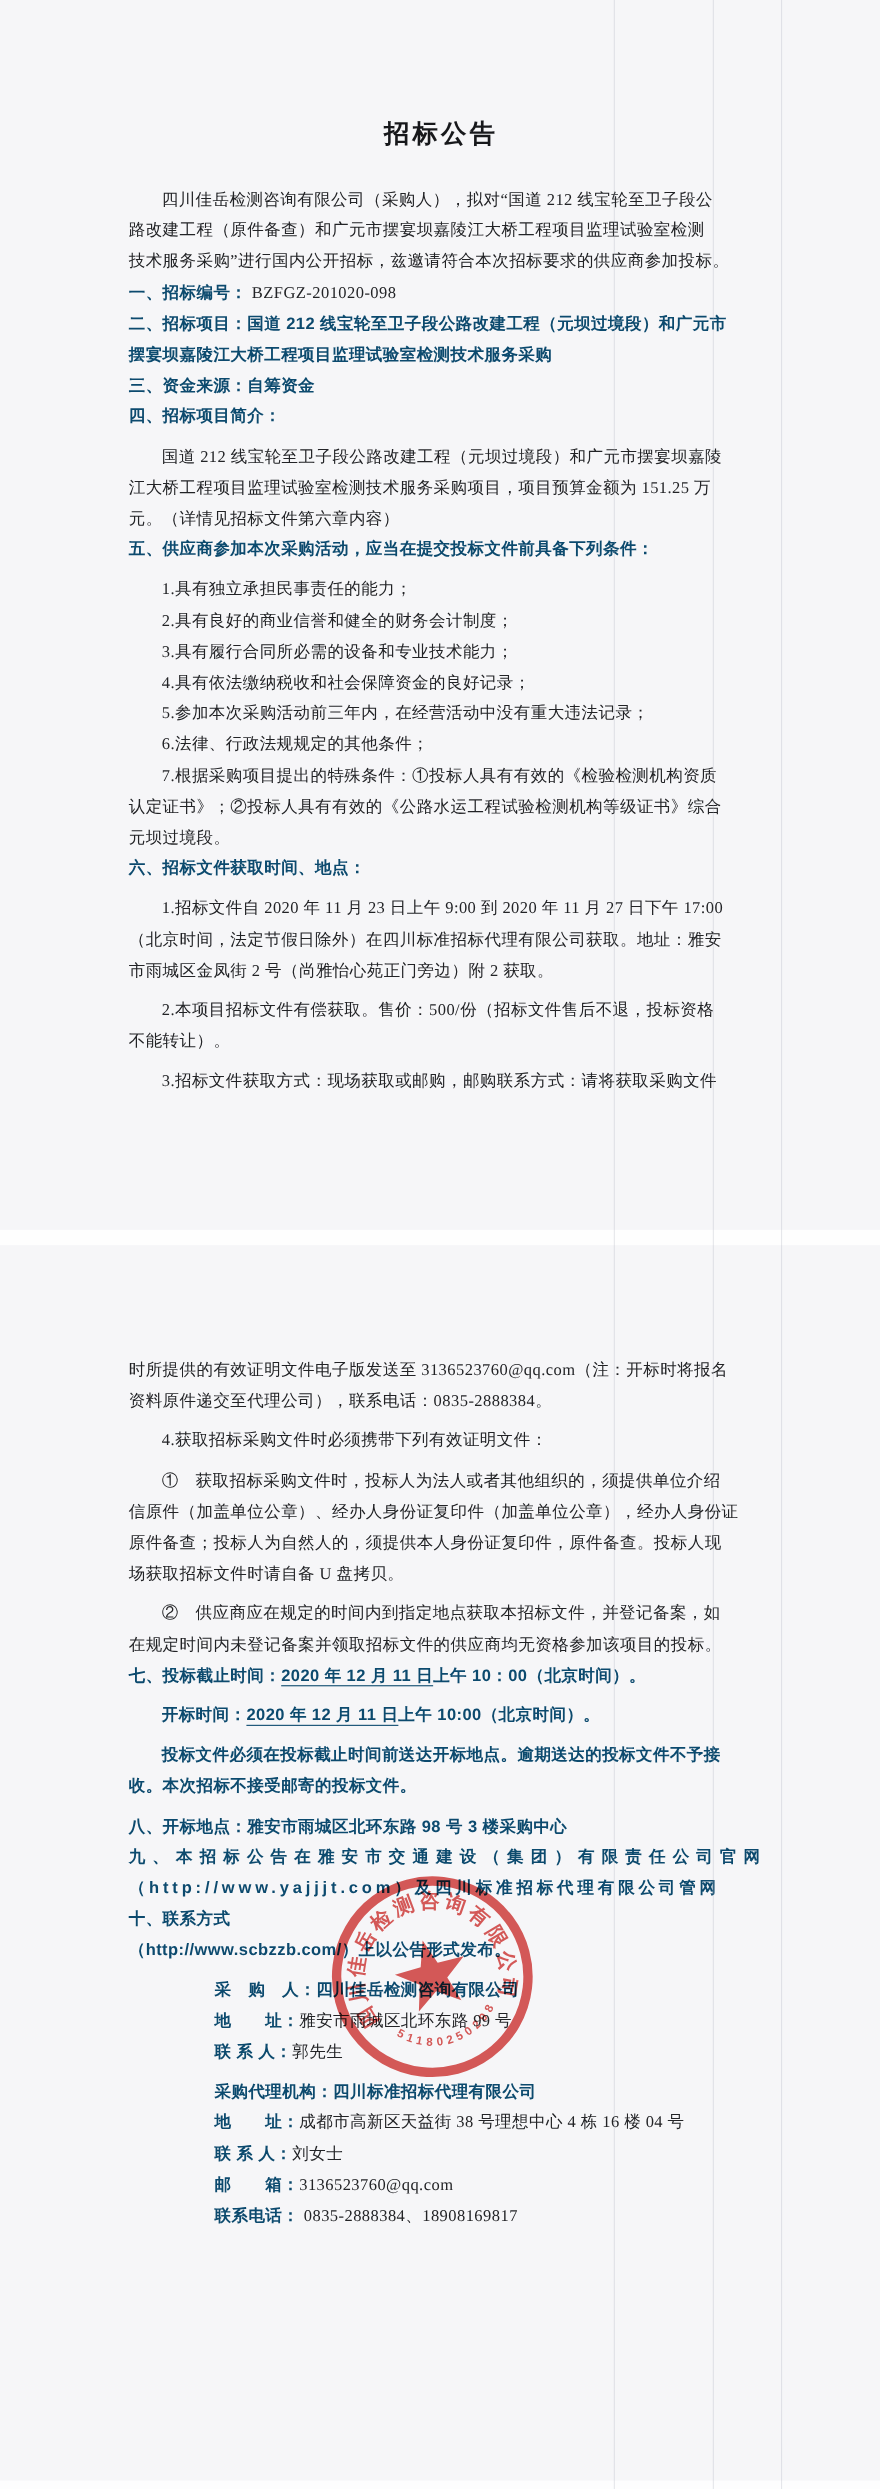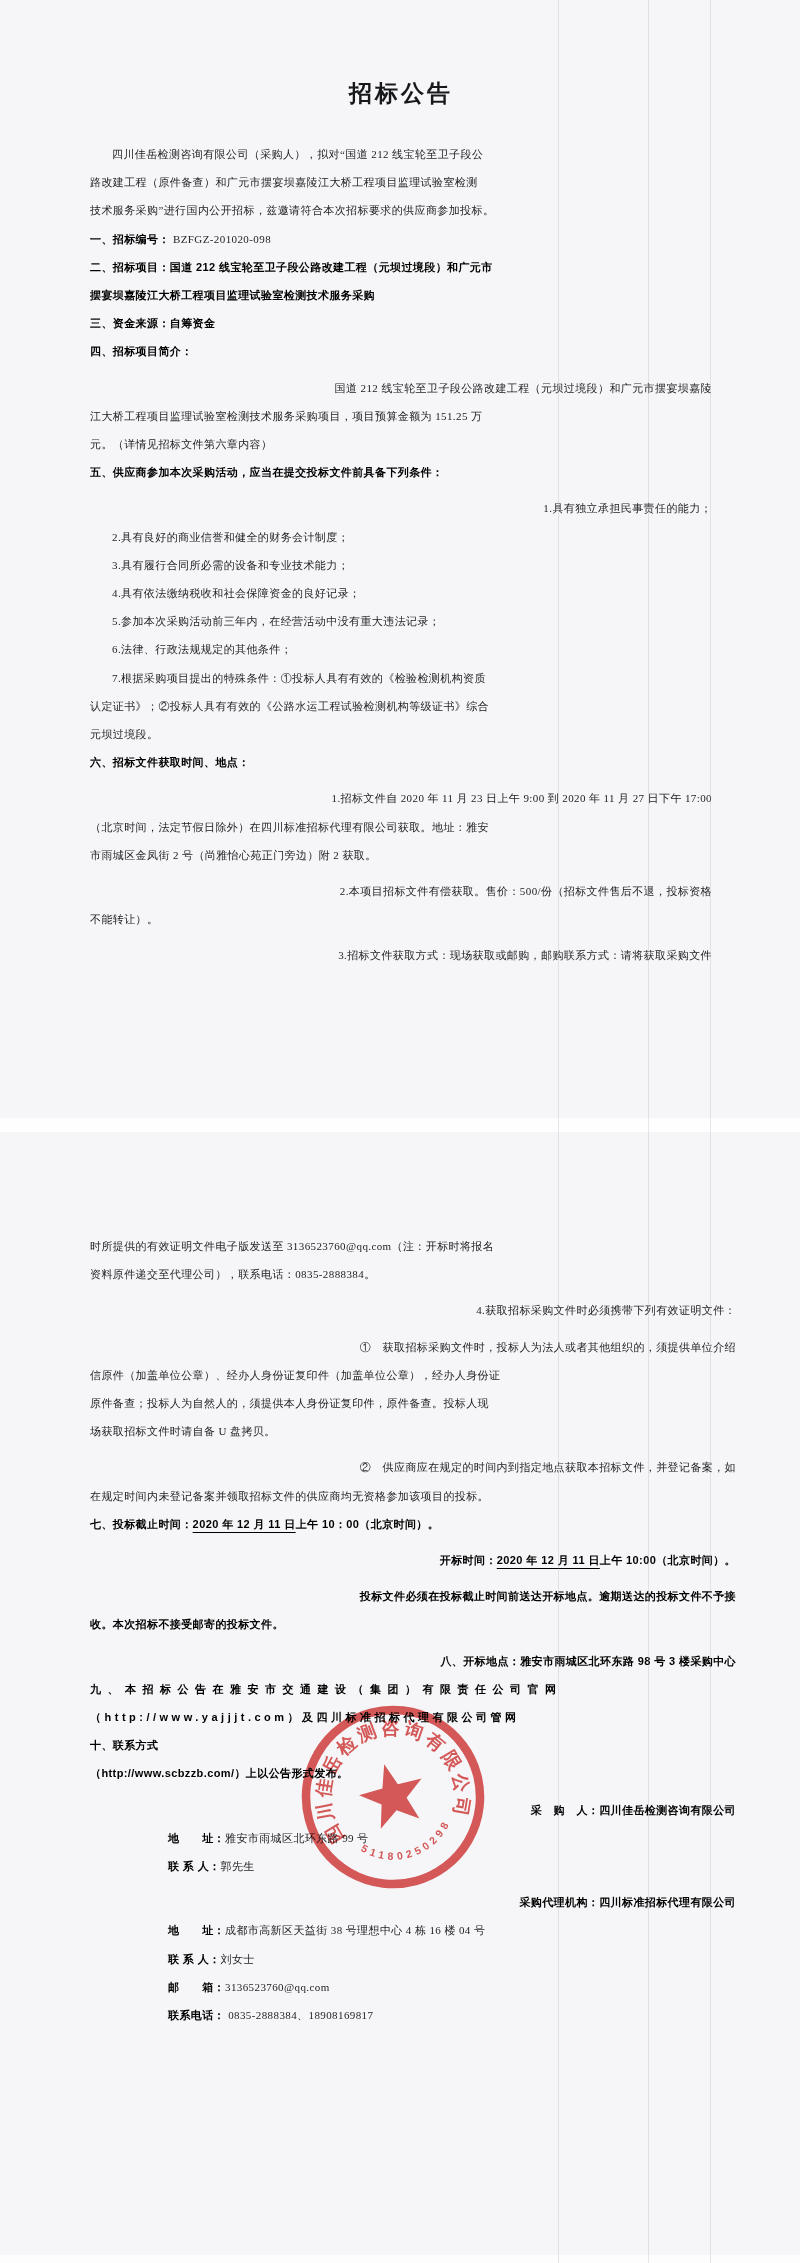--- a/index.html
+++ b/index.html
@@ -14,48 +14,49 @@
   .scan{
     position:absolute;left:0;top:0;width:800px;height:2263px;
     background:#fdfdfe;
   }
   .page{
     position:relative;
     width:800px;
     background:#f6f6f8;
     box-sizing:border-box;
   }
-  .page-1{height:1118px;padding:76px 88px 0 90px;}
+  .page-1{height:1118px;padding:104px 88px 0 90px;}
   .page-gap{height:14px;background:#fefefe;}
   .page-2{height:1123px;padding:100px 64px 0 90px;}
   .doc-title{
     text-align:center;
     font-family:"Liberation Serif","DejaVu Serif",serif;
     font-weight:700;
     font-size:23px;
     letter-spacing:3px;
     color:#17181b;
     line-height:36px;
     margin-bottom:28px;
   }
   .ln{
-    font-size:11px;
+    font-size:15px;
     line-height:28.2px;
     min-height:28.2px;
     letter-spacing:0.4px;
     white-space:nowrap;
     color:#222326;
+    margin-left:27px;
   }
   .ln.b, .ln .b{
     font-family:"Liberation Sans","DejaVu Sans",sans-serif;
     font-weight:700;
-    color:#000000;
+    color:#0c4a6e;
   }
   .ln.ind{text-indent:2em;}
-  .ln.g{margin-top:8px;text-align:right;}
+  .ln.g{margin-top:8px;}
   .ln.cont{padding-left:78px;}
   .u{text-decoration:underline;text-underline-offset:4px;text-decoration-thickness:1.4px;}
   .crease{
     position:absolute;top:0;bottom:0;width:1px;
     background:rgba(170,172,185,0.28);
     pointer-events:none;
   }
   .seal{
     position:absolute;
     left:278px;top:550px;

